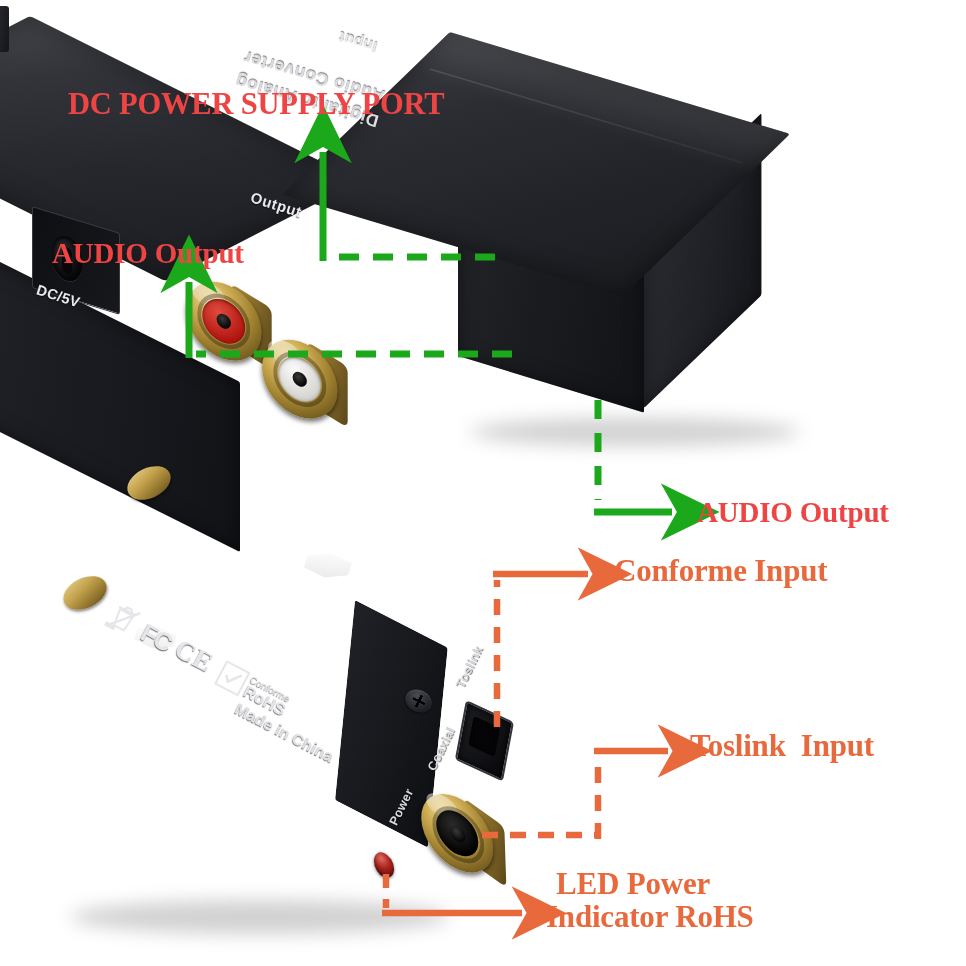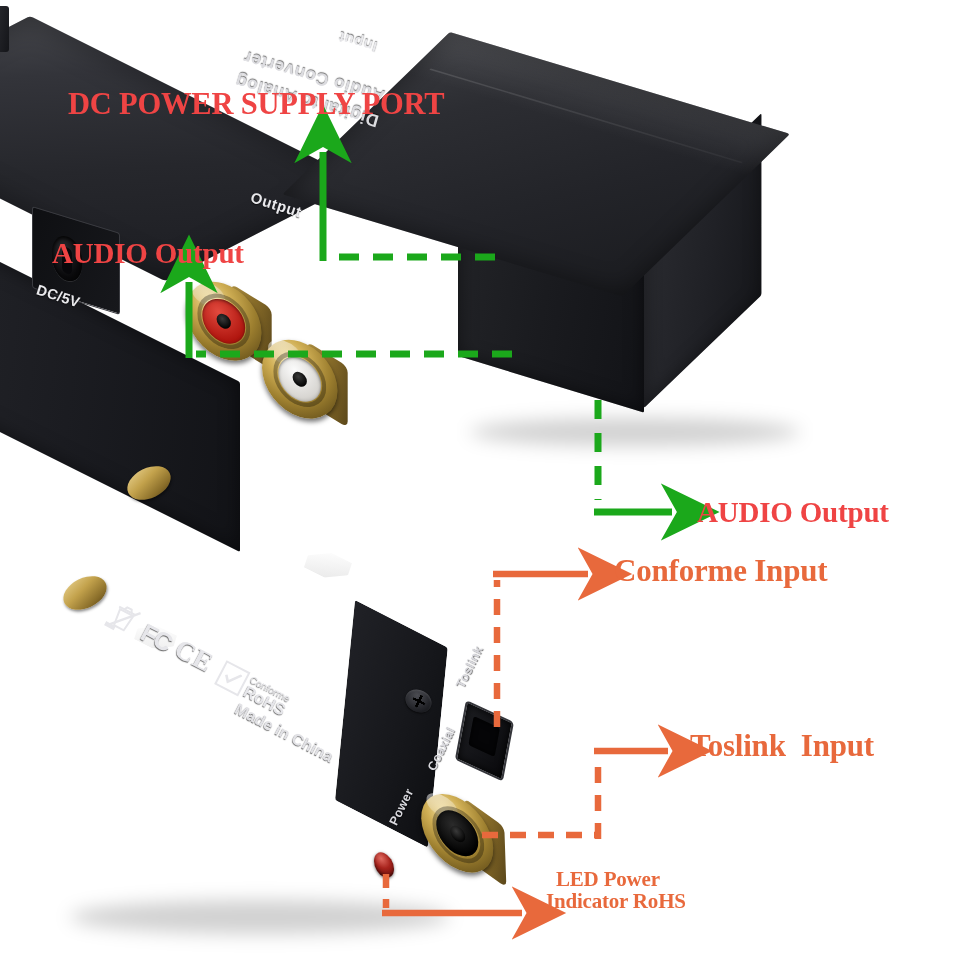--- a/index.html
+++ b/index.html
@@ -14,21 +14,21 @@
   
   .anno{position:absolute;white-space:pre;line-height:1.05;font-weight:bold;}
   .anno.black{color:#ef4444;font-family:"Liberation Serif", serif;}
   .anno.orange{color:#E8693C;font-family:"Liberation Serif", serif;}
 
   #lbl-dc{left:68px;top:88px;font-size:30.5px;letter-spacing:-0.2px;}
   #lbl-audio-1{left:52px;top:238px;font-size:29px;letter-spacing:-0.2px;}
   #lbl-audio-2{left:697px;top:497px;font-size:29px;letter-spacing:-0.2px;}
   #lbl-toslink{left:614px;top:555px;font-size:31px;letter-spacing:-0.2px;}
   #lbl-coax{left:690px;top:730px;font-size:31px;letter-spacing:-0.2px;}
-  #lbl-led{left:556px;top:868px;font-size:21px;text-align:left;letter-spacing:-0.2px;}
+  #lbl-led{left:556px;top:868px;font-size:31px;text-align:left;letter-spacing:-0.2px;}
   #lbl-led .l2{display:block;margin-left:-10px;}
 
   
   #overlay{position:absolute;inset:0;width:966px;height:966px;pointer-events:none;}
 
   
   .device{position:absolute;}
   .facet{position:absolute;}
 
   .lbl-on-dev{

